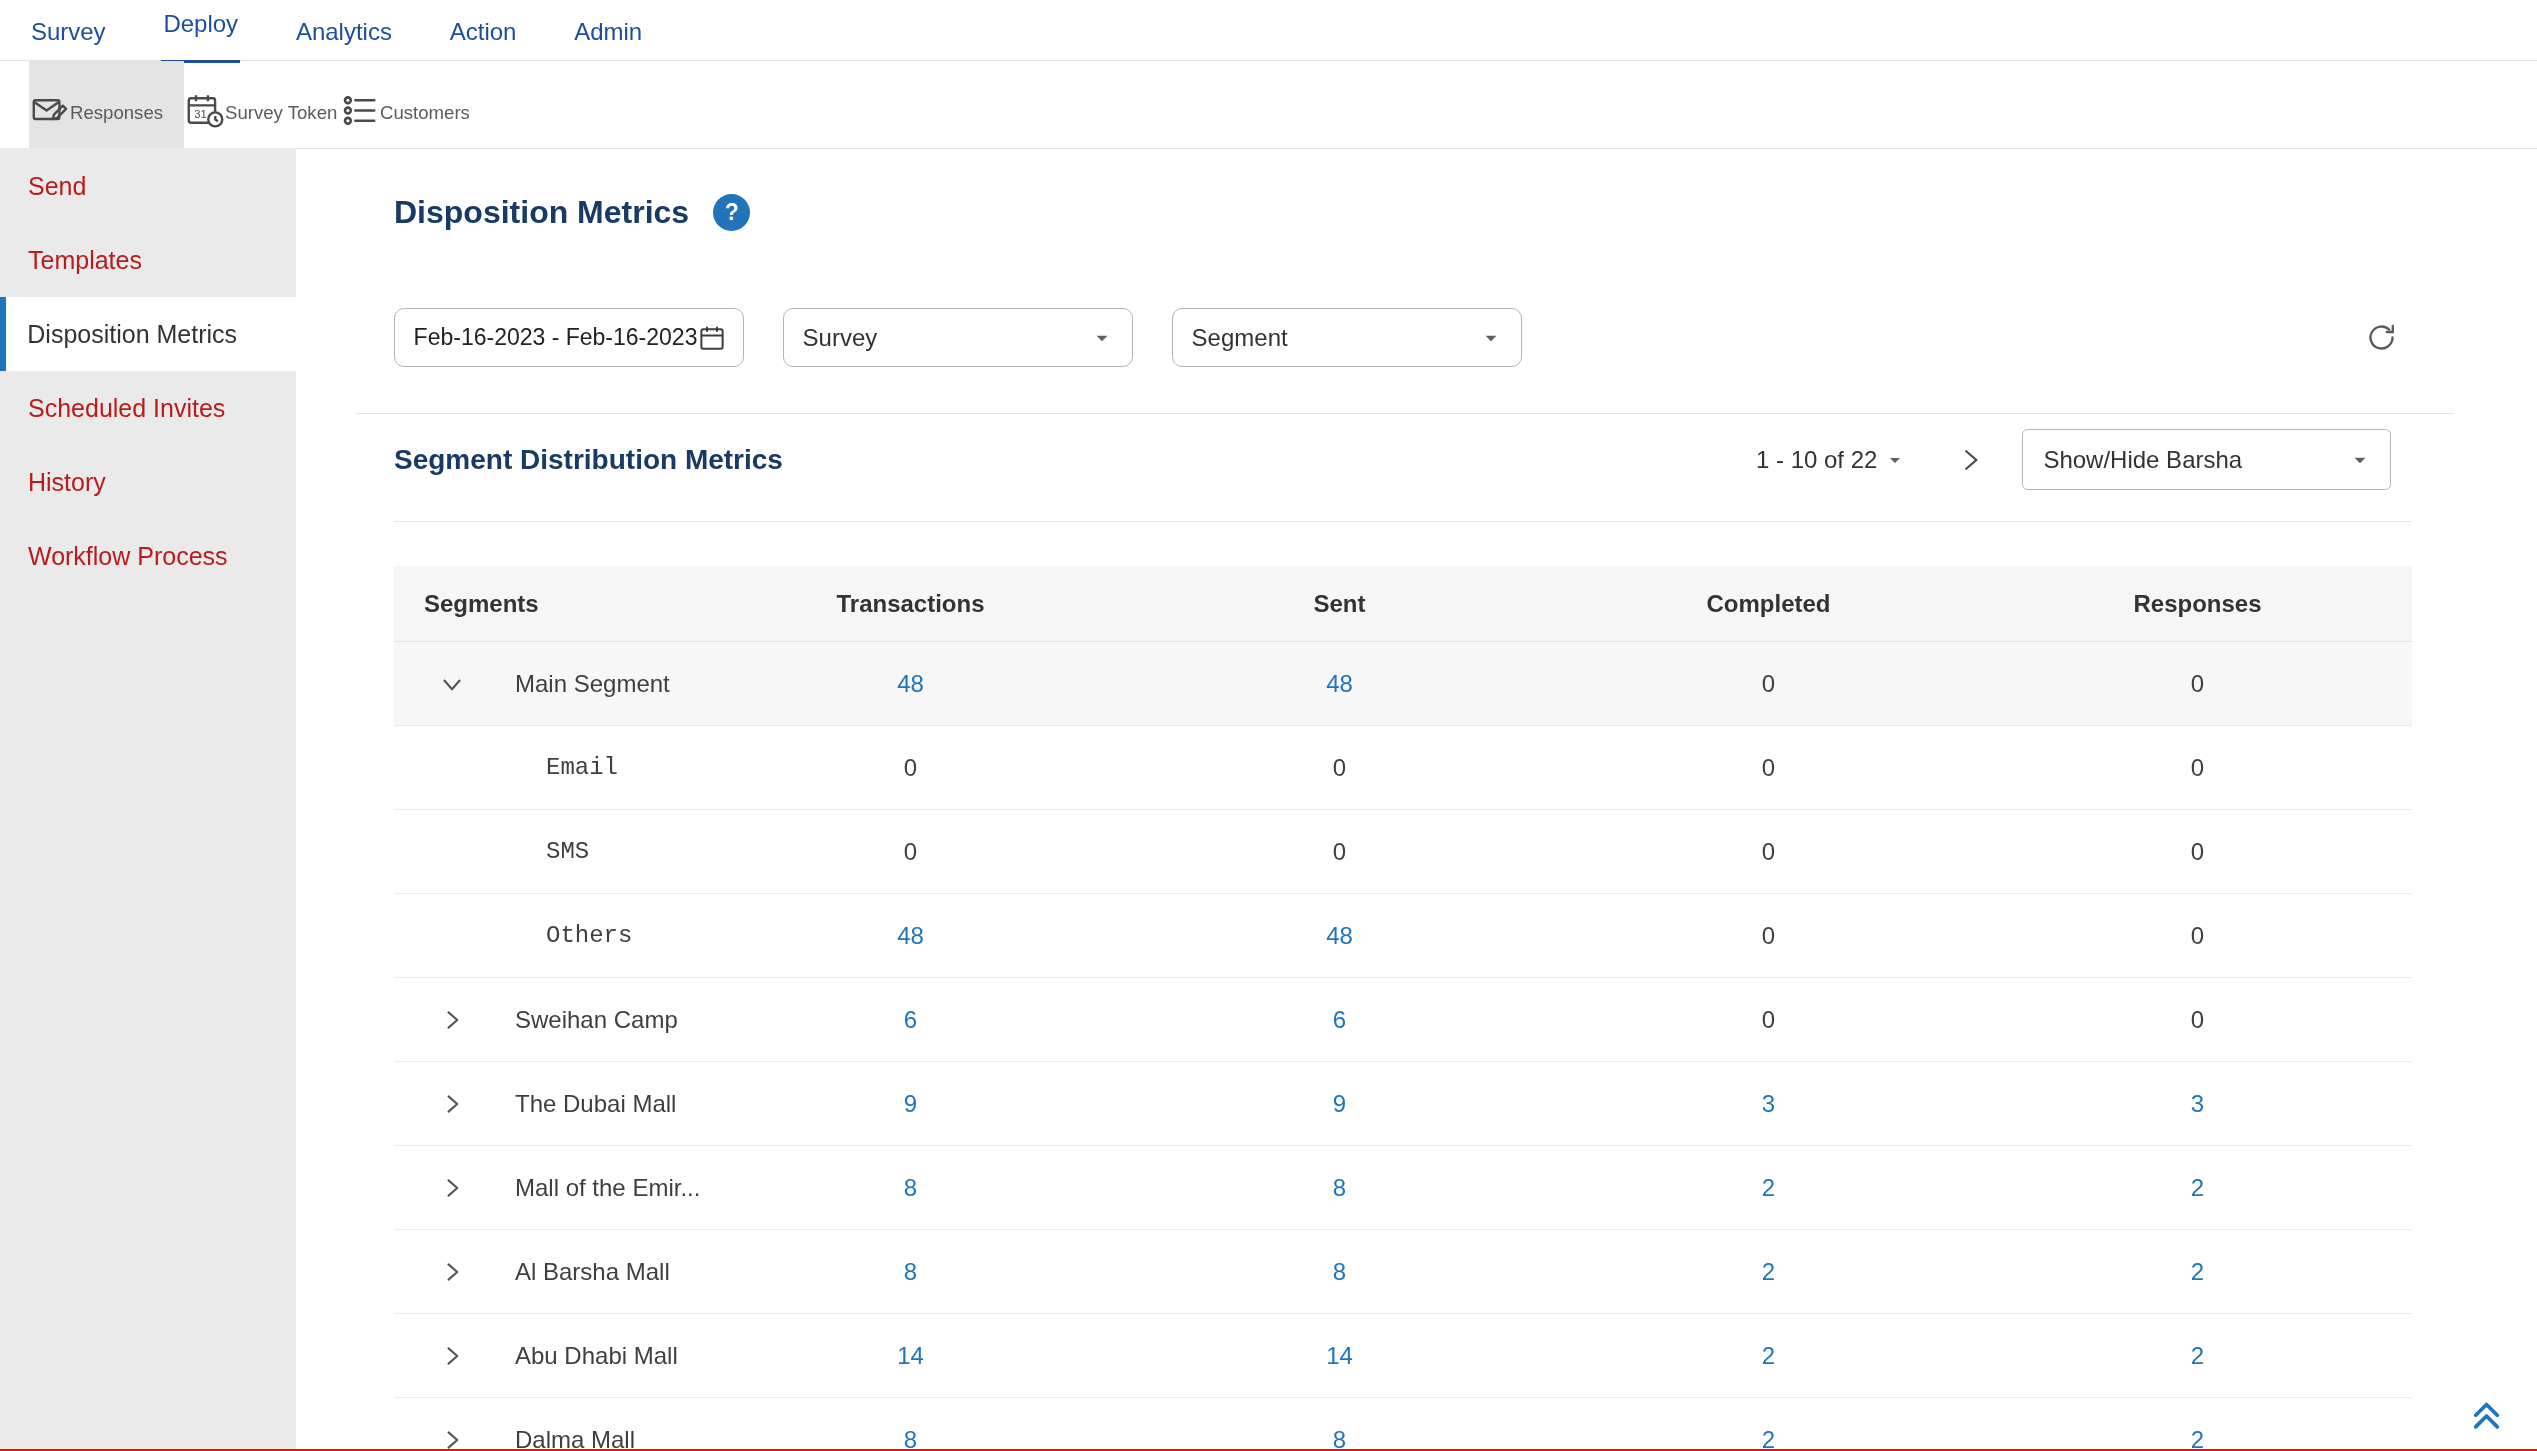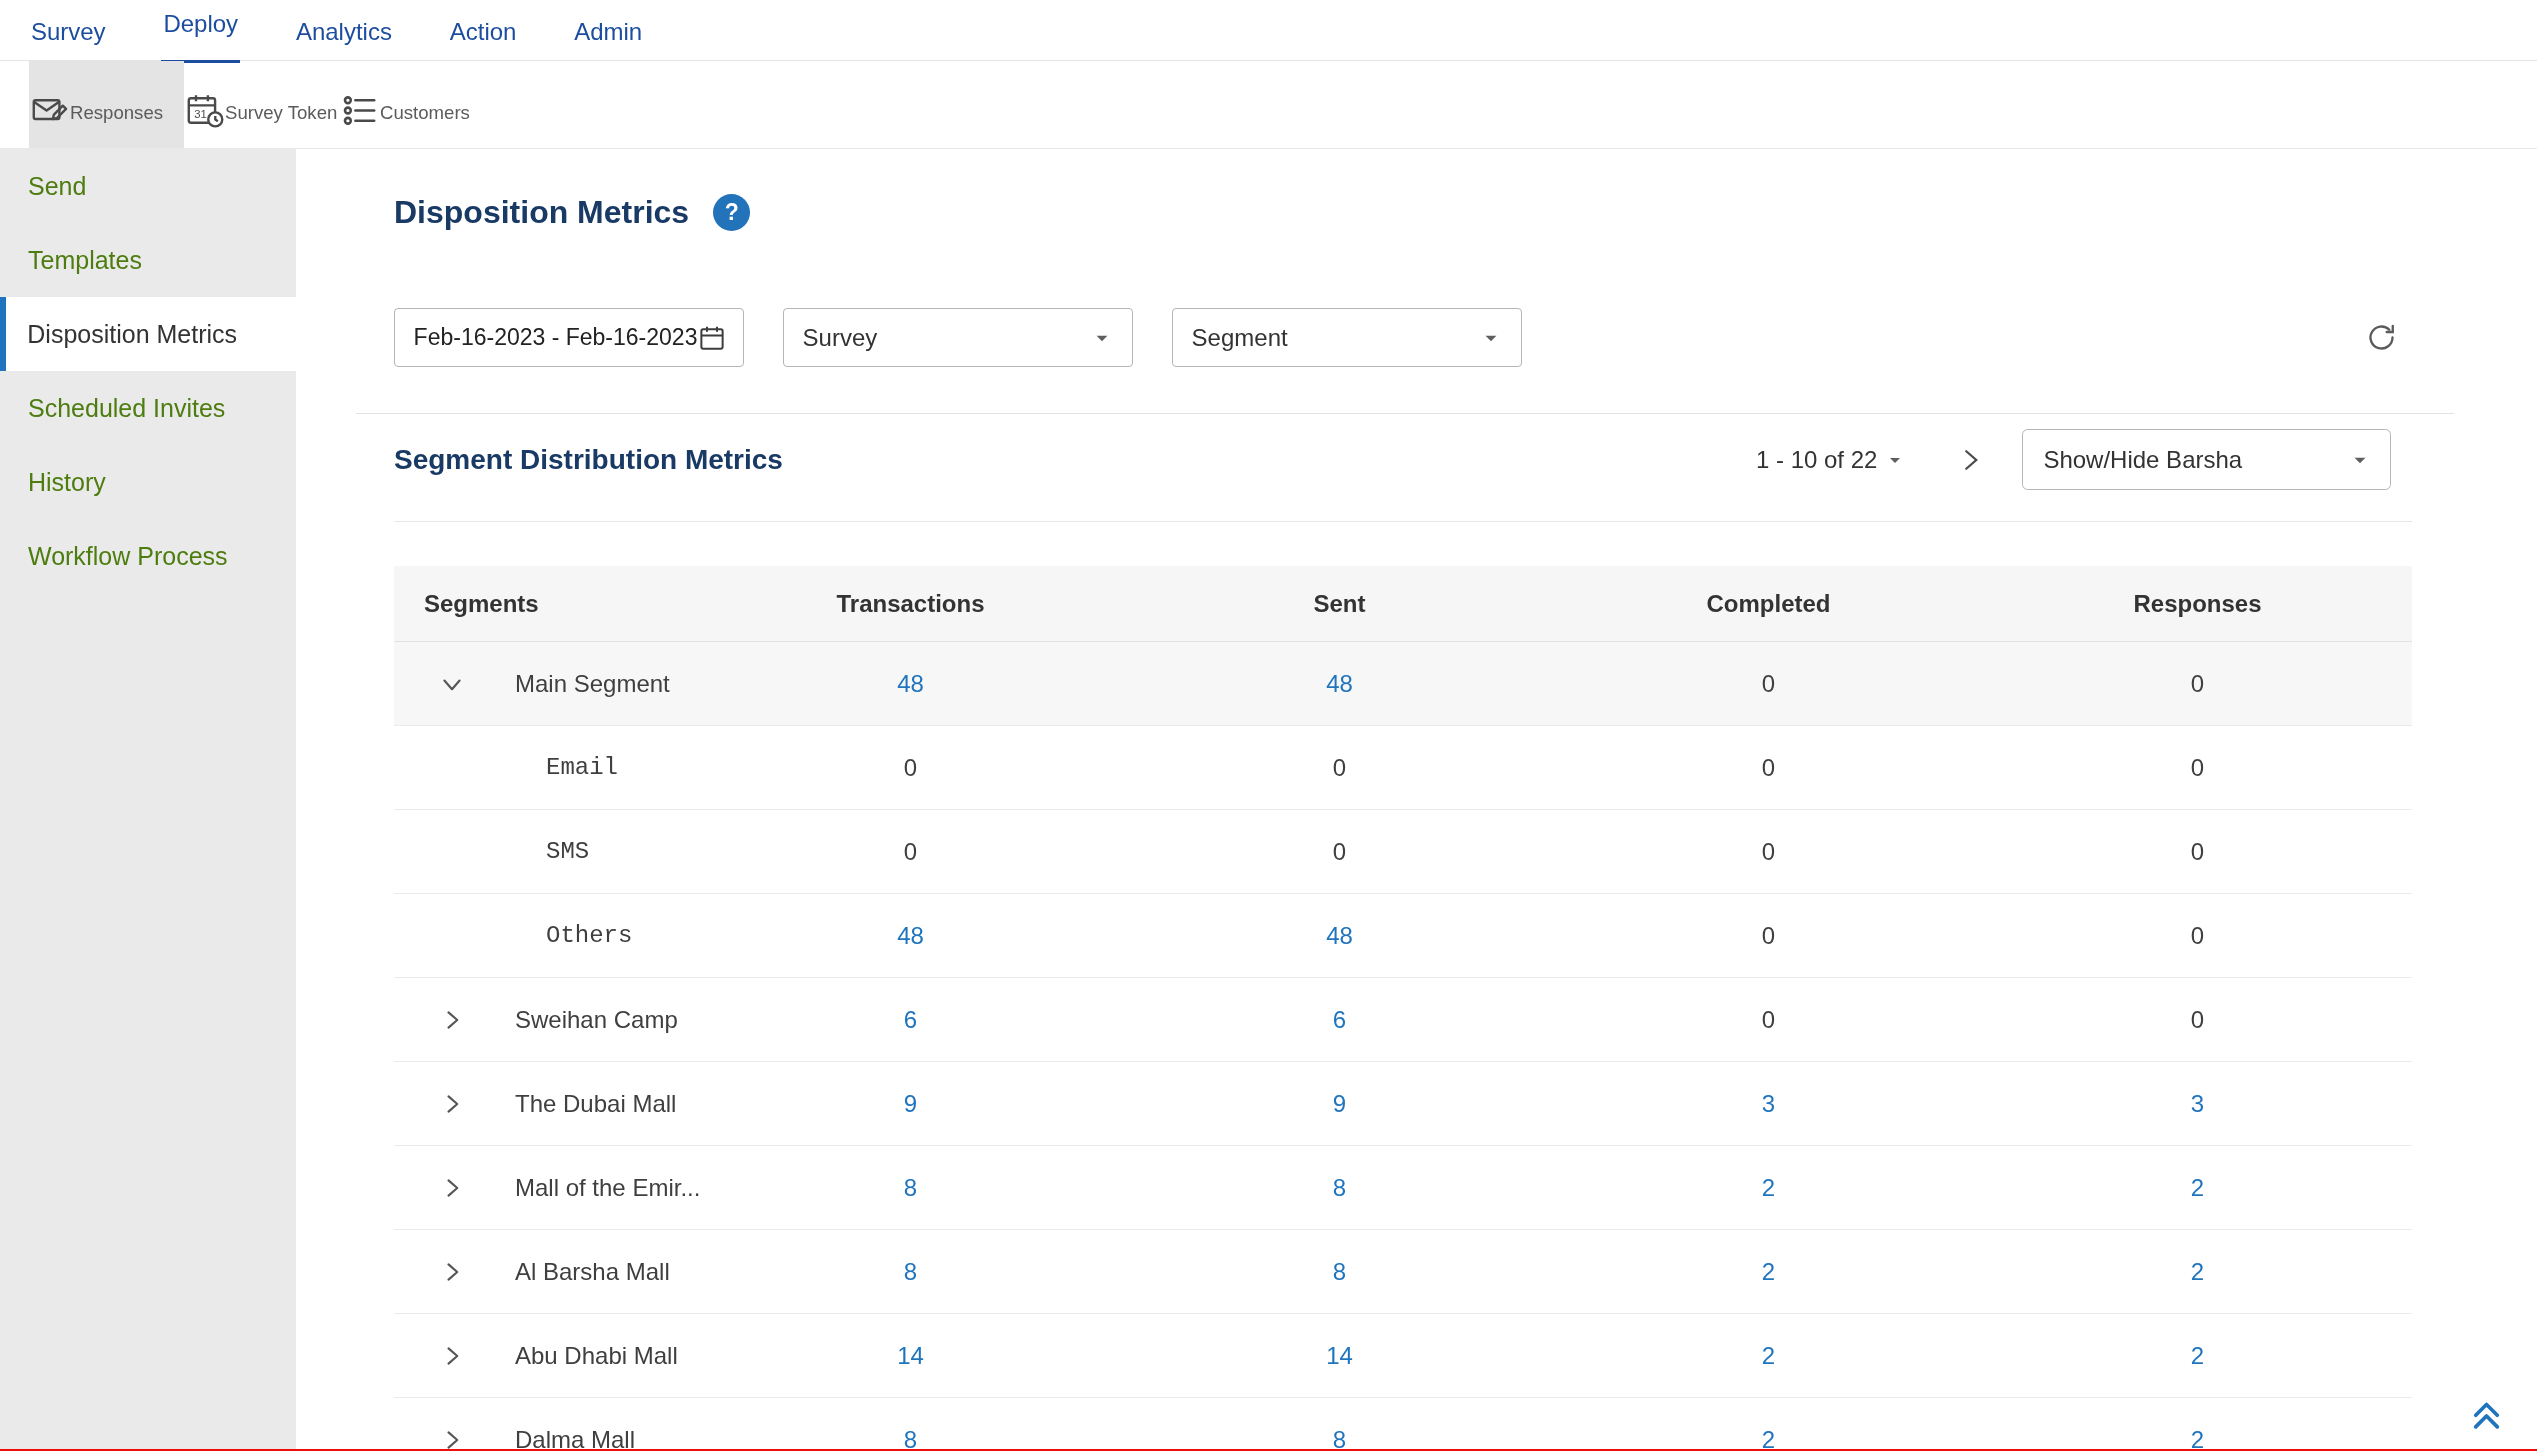--- a/index.html
+++ b/index.html
@@ -44,37 +44,37 @@
   .tile.active{background:var(--active-tile-bg);}
   .tile-icon{width:41px;height:41px;display:flex;align-items:center;justify-content:center;}
   .tile-icon svg{width:41px;height:41px;}
   .tile-label{font-size:18.6px;color:#5b5b5b;margin-top:4.6px;white-space:nowrap;}
 
   
   .body-row{display:flex;height:1302px;}
   .sidebar{width:296px;background:var(--sidebar-bg);flex-shrink:0;}
   .side-item{
     height:74px;display:flex;align-items:center;padding-left:28px;
-    font-size:25px;color:#4d7c0f;cursor:pointer;
+    font-size:25px;color:#b91c1c;cursor:pointer;
   }
   .side-item.active{
     background:#fff;border-left:6.5px solid var(--accent-blue);padding-left:21.3px;color:#333;
   }
   .main{flex:1;position:relative;background:#fff;}
 
   
   .title-row{position:absolute;top:45px;left:98px;display:flex;align-items:center;gap:24px;}
   .page-title{font-size:32px;font-weight:bold;color:var(--heading-navy);}
   .help-badge{
     width:37px;height:37px;border-radius:50%;background:var(--help-blue);color:#fff;
     font-size:23px;font-weight:bold;display:flex;align-items:center;justify-content:center;cursor:pointer;
   }
   .filters-row{position:absolute;top:159px;left:98px;right:0;height:59px;display:flex;align-items:center;gap:39px;}
   .inputbox{
-    width:350px;height:59px;border:0.9px solid #b5b5b5;border-radius:4px;background:#fff;
+    width:350px;height:59px;border:0.9px solid #b5b5b5;border-radius:10px;background:#fff;
     display:flex;align-items:center;justify-content:space-between;padding:0 16.7px 0 18.6px;
     font-size:23px;color:#222;cursor:pointer;
   }
   .inputbox .val{white-space:nowrap;}
   .selectbox .val{color:#333;font-size:24px;}
   .refresh{margin-left:auto;margin-right:140px;width:33px;height:33px;display:flex;cursor:pointer;}
 
   .divider{position:absolute;top:264px;left:60px;right:84px;height:0.9px;background:#e3e3e3;}
 
   

